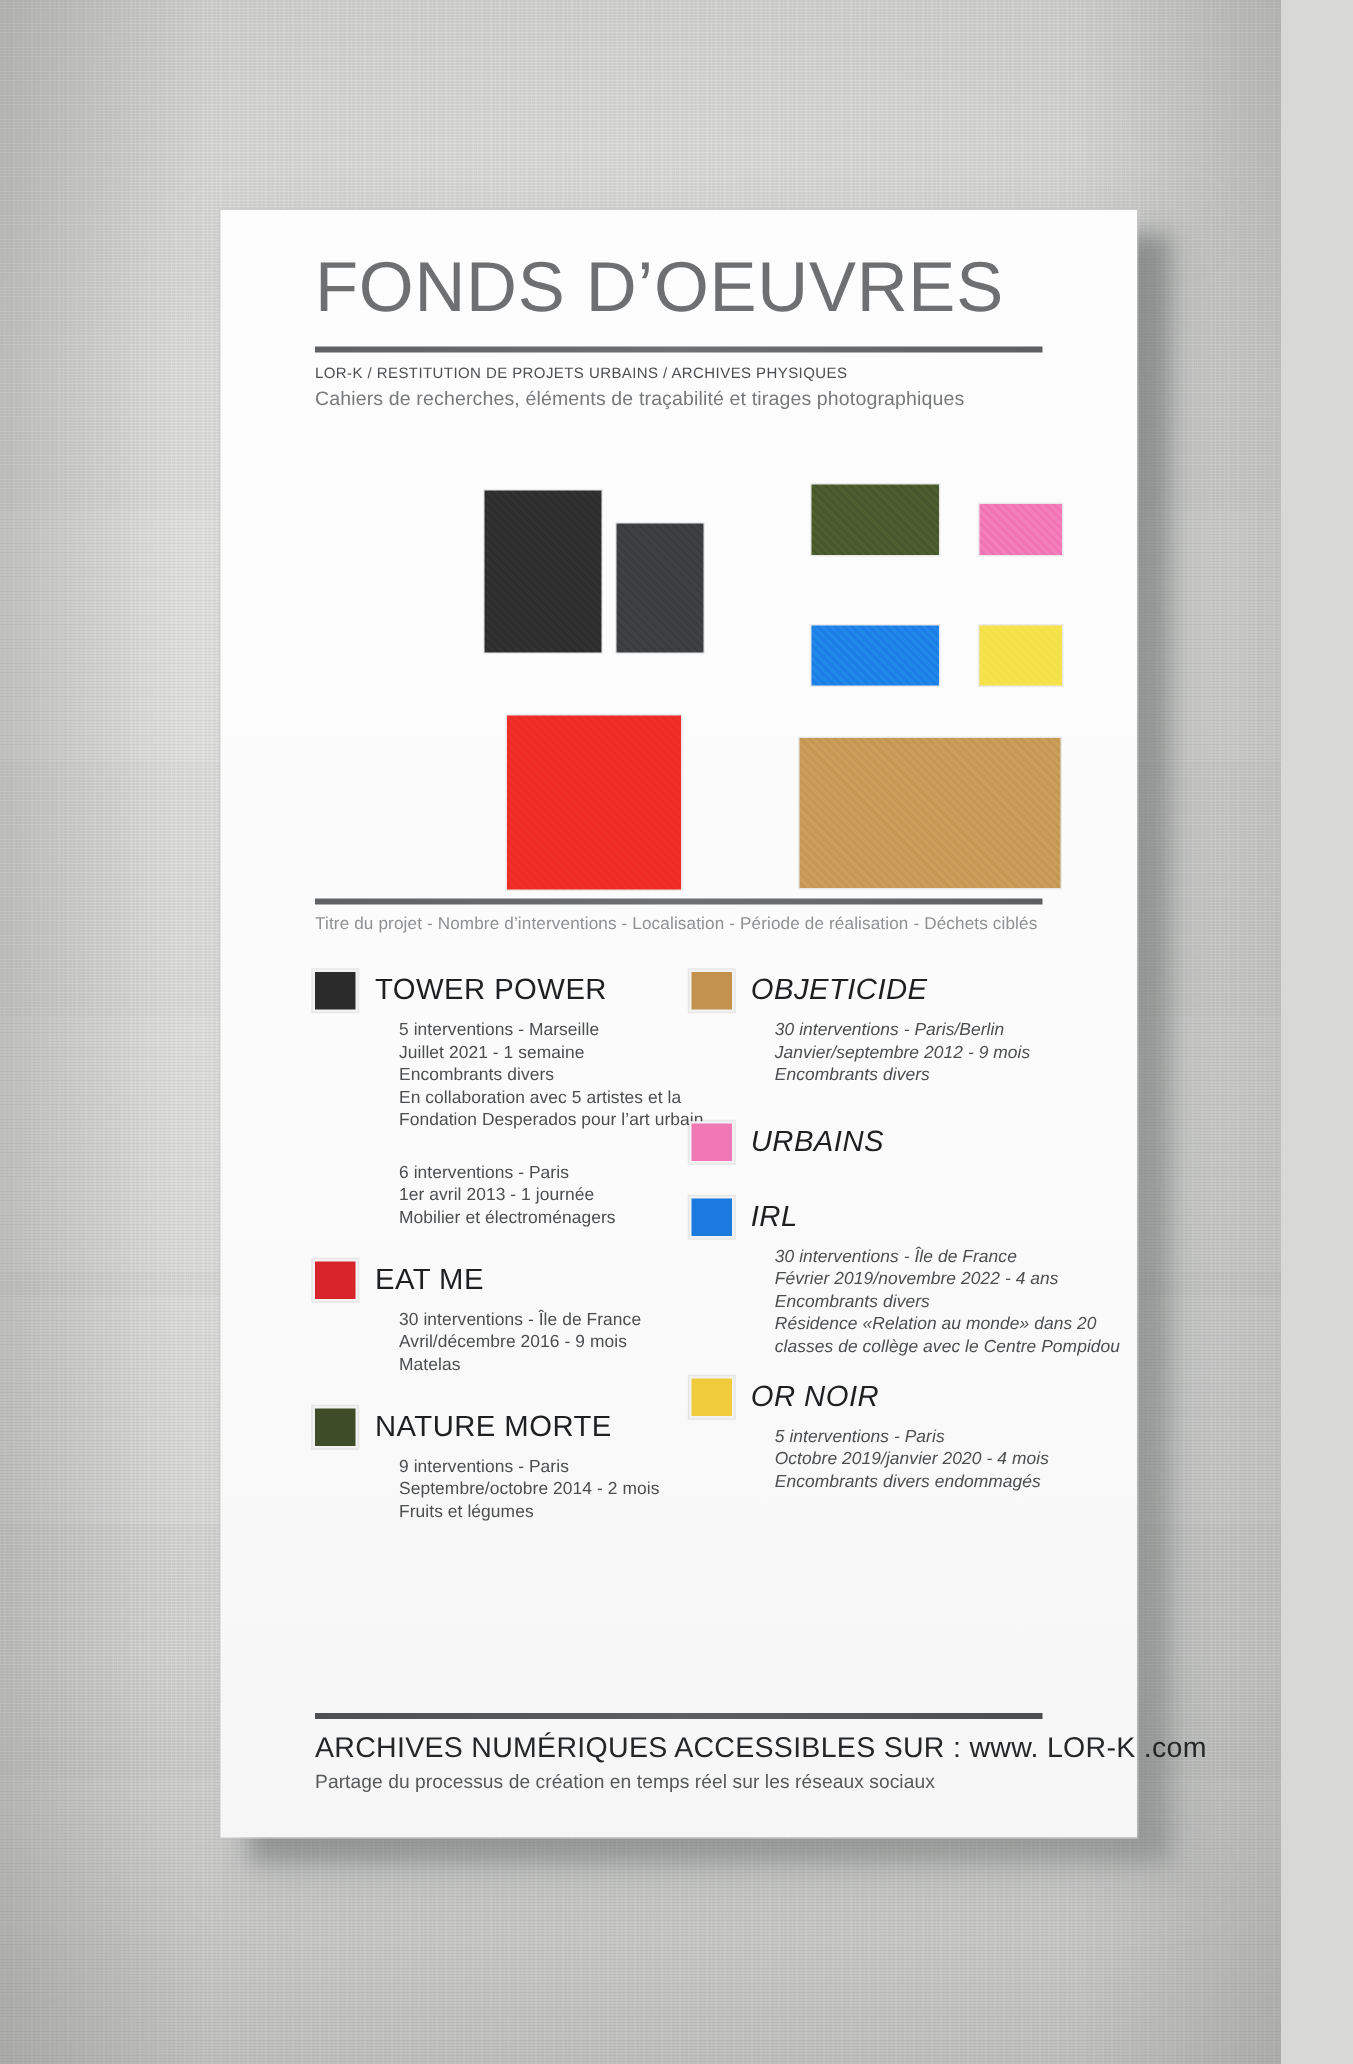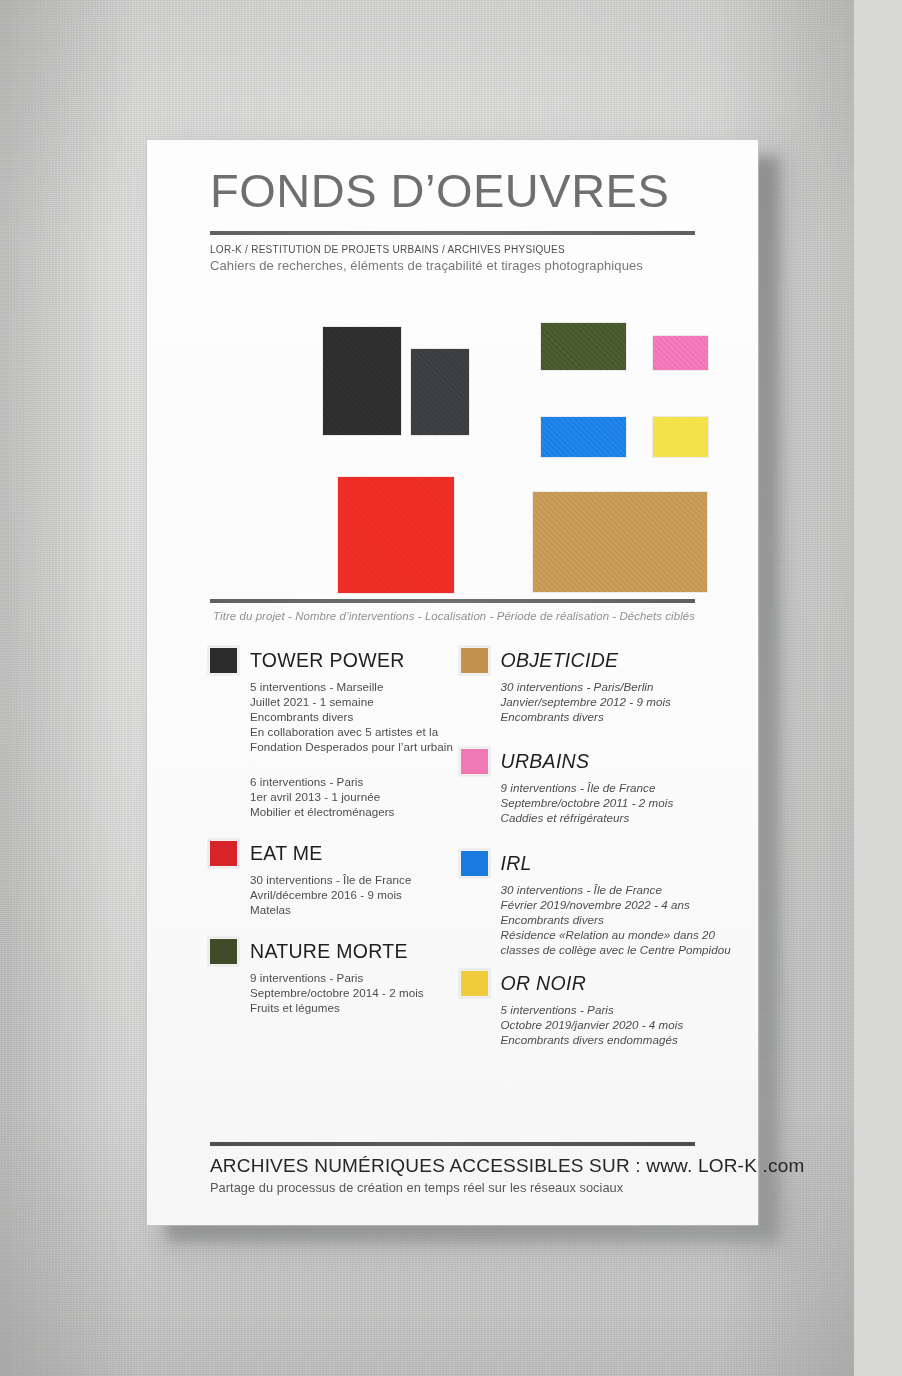--- a/index.html
+++ b/index.html
@@ -131,25 +131,23 @@
 
   
   #caption-block { margin-top: 4px; }
   .caption-rule {
     height: 4px;
     background: linear-gradient(90deg, #5f6163, #6e7072 50%, #5d5f61);
   }
   .caption-text {
     margin: 7px 0 0 0;
     font-size: 11.4px;
-    font-style: italic;
     color: #8e9092;
     letter-spacing: .1px;
     white-space: nowrap;
-    text-align: right;
   }
 
   
   #projects {
     margin-top: 26px;
     display: flex;
     gap: 0;
     justify-content: space-between;
   }
   .col { width: 50%; }
@@ -174,21 +172,21 @@
     color: #1d1f21;
     white-space: nowrap;
   }
   .project-lines {
     margin: 7px 0 0 40px;
     font-size: 11.6px;
     line-height: 1.29;
     color: #4b4d4f;
     letter-spacing: .05px;
   }
-  .project-lines div { white-space: nowrap; }
+  .project-lines div { white-space: nowrap; margin-left: 16px; }
 
   
   #footer {
     position: absolute;
     left: 63px;
     right: 63px;
     bottom: 30px;
   }
   .footer-rule {
     height: 4px;
@@ -300,25 +298,20 @@
                 <div>30 interventions - Paris/Berlin</div>
                 <div>Janvier/septembre 2012 - 9 mois</div>
                 <div>Encombrants divers</div>
               </div>
             </div>
             <div class="project" style="margin-bottom: 25px;">
               <div class="project-head">
                 <span class="swatch" style="background: rgb(240, 120, 180);"></span>
                 <span class="project-title">URBAINS</span>
               </div>
-              <div class="project-lines">
-                <div>9 interventions - Île de France</div>
-                <div>Septembre/octobre 2011 - 2 mois</div>
-                <div>Caddies et réfrigérateurs</div>
-              </div>
             </div>
             <div class="project" style="margin-bottom: 13px;">
               <div class="project-head">
                 <span class="swatch" style="background: rgb(26, 122, 224);"></span>
                 <span class="project-title">IRL</span>
               </div>
               <div class="project-lines">
                 <div>30 interventions - Île de France</div>
                 <div>Février 2019/novembre 2022 - 4 ans</div>
                 <div>Encombrants divers</div>

